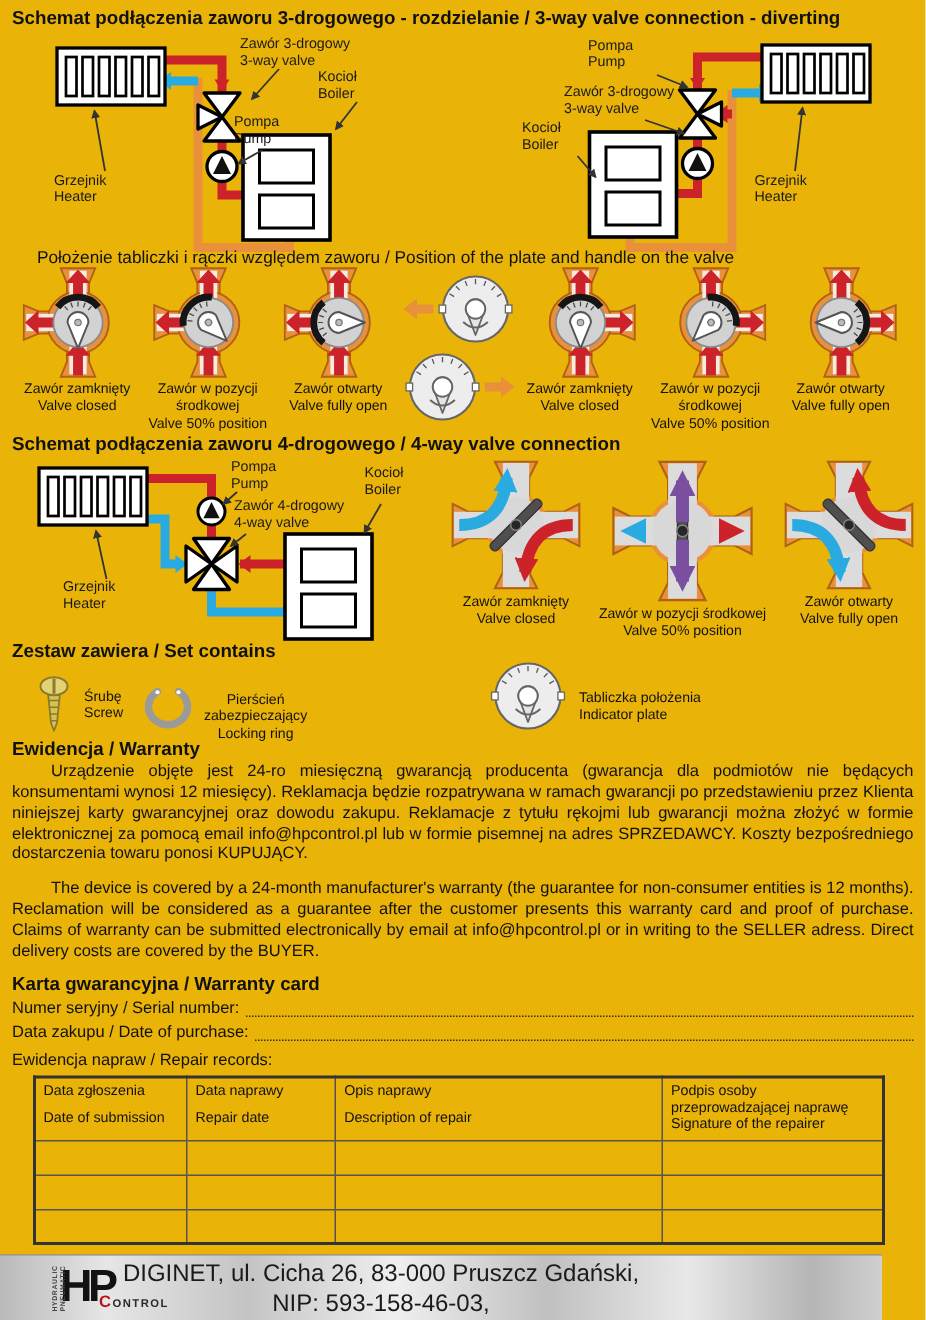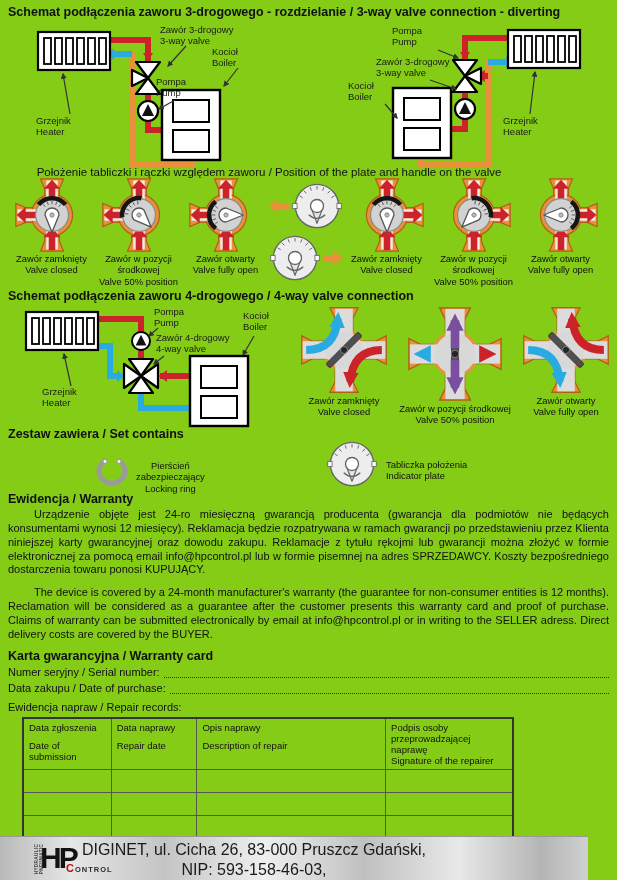--- a/index.html
+++ b/index.html
@@ -1,40 +1,40 @@
 <!DOCTYPE html>
 <html><head>
 <meta charset="utf-8">
 <style>
   *{margin:0;padding:0;box-sizing:border-box}
   html,body{background:#fff}
-  .page{position:relative;width:617px;height:880px;background:#84cc16;margin:0 auto;
+  .page{position:relative;width:617px;height:880px;background:#eab308;margin:0 auto;
         font-family:"Liberation Sans",sans-serif;color:#111;overflow:hidden}
   .sec-title{position:absolute;font-size:12.5px;font-weight:bold;white-space:nowrap}
-  .center-title{position:absolute;left:16px;width:506px;text-align:center;font-size:11.5px}
+  .center-title{position:absolute;left:4px;width:506px;text-align:center;font-size:11.5px}
   .diagram{position:absolute}
   .dlabel{position:absolute;font-size:9.5px;line-height:1.18;text-align:left;color:#1a1a1a}
   .dlabel span{display:block}
   .pos-row{position:absolute;left:8px;top:178px;width:601px;display:flex;align-items:flex-start}
   .pos-cell{display:flex;flex-direction:column;align-items:center;width:87px}
   .cap{font-size:9.4px;text-align:center;line-height:1.22;margin-top:1px}
   .cap span{display:block}
   .plates{width:74px;display:flex;flex-direction:column;align-items:center;margin-top:2px}
   .plate-row{display:flex;align-items:center;gap:2px}
   .cross-row{position:absolute;left:298px;top:306px;width:316px;display:flex;align-items:flex-start}
   .cross-cell{display:flex;flex-direction:column;align-items:center}
   .cc1{width:92px}.cc2{width:130px}.cc3{width:92px}
   .set-item{position:absolute;display:flex;align-items:center;gap:8px;font-size:9.5px;line-height:1.28}
   .para{position:absolute;left:8px;width:601px;font-size:11px;line-height:1.26;text-align:justify}
   .para p{text-indent:26px}
   .fieldline{position:absolute;left:8px;width:601px;display:flex;align-items:flex-end;font-size:11px;height:15px}
   .fieldline .lbl{white-space:nowrap;padding-right:4px}
   .fieldline .dots{flex:1;border-bottom:1.5px dotted #333;height:12px}
   .rec-title{position:absolute;left:8px;font-size:11px}
-  .rec-table{position:absolute;left:22px;top:717px;width:492px;border-collapse:collapse;font-size:9.5px}
+  .rec-table{position:absolute;left:22px;top:717px;width:568px;border-collapse:collapse;font-size:9.5px}
   .rec-table th,.rec-table td{border:1px solid #555;padding:3px 5px;text-align:left;vertical-align:top;font-weight:normal}
   .rec-table{border:2px solid #333}
   .rec-table thead tr{height:42px}
   .rec-table tbody tr{height:23px}
   .rec-table .pl{display:block;margin-bottom:7px}
   .rec-table .en{display:block}
   .footer{position:absolute;left:0;top:836px;width:588px;height:44px;
     background:linear-gradient(90deg,#b9b9b9 0%,#e6e6e6 12%,#c4c4c4 28%,#efefef 45%,#c0c0c0 62%,#e8e8e8 78%,#b5b5b5 92%,#d0d0d0 100%);
     border-top:1px solid #999}
   .logo{position:absolute;left:40px;top:1px;width:90px;height:42px}
@@ -414,20 +414,32 @@
       <div class="cap">
           <span>Zawór otwarty</span>
           <span>Valve fully open</span>
         </div>
     </div>
   </div>
 
   <div class="sec-title" style="left:8px;top:427px">Zestaw zawiera / Set contains</div>
 
   <div class="diagram" style="left:0;top:444px;width:617px;height:58px">
+    <div class="set-item" style="left:24px;top:6px">
+      <svg width="24" height="38" viewBox="0 0 24 38">
+        <path d="M8,12 L16,12 L14,32 L12,37 L10,32 Z" fill="#d6c154" stroke="#8a7a2a" stroke-width="1.2"></path>
+        <path d="M8.6,17 H15.4 M8.9,21.5 H15.1 M9.2,26 H14.8 M9.6,30.5 H14.4" stroke="#8a7a2a" stroke-width="1.1"></path>
+        <ellipse cx="12" cy="7.5" rx="9" ry="6" fill="#e3d273" stroke="#8a7a2a" stroke-width="1.3"></ellipse>
+        <path d="M12,2.5 V12.5" stroke="#8a7a2a" stroke-width="2"></path>
+      </svg>
+      <div class="cap" style="text-align:left;margin-top:0">
+          <span>Śrubę</span>
+          <span>Screw</span>
+        </div>
+    </div>
     <div class="set-item" style="left:96px;top:4px">
       <svg width="32" height="30" viewBox="0 0 32 30">
         <path d="M9,5 A13,12 0 1 0 23,5" fill="none" stroke="#9a9a9a" stroke-width="5" stroke-linecap="round"></path>
         <circle cx="9" cy="5.5" r="1.4" fill="#fff"></circle>
           <circle cx="23" cy="5.5" r="1.4" fill="#fff"></circle>
       </svg>
       <div class="cap" style="margin-top:12px">
           <span>Pierścień</span>
           <span>zabezpieczający</span>
           <span>Locking ring</span>

